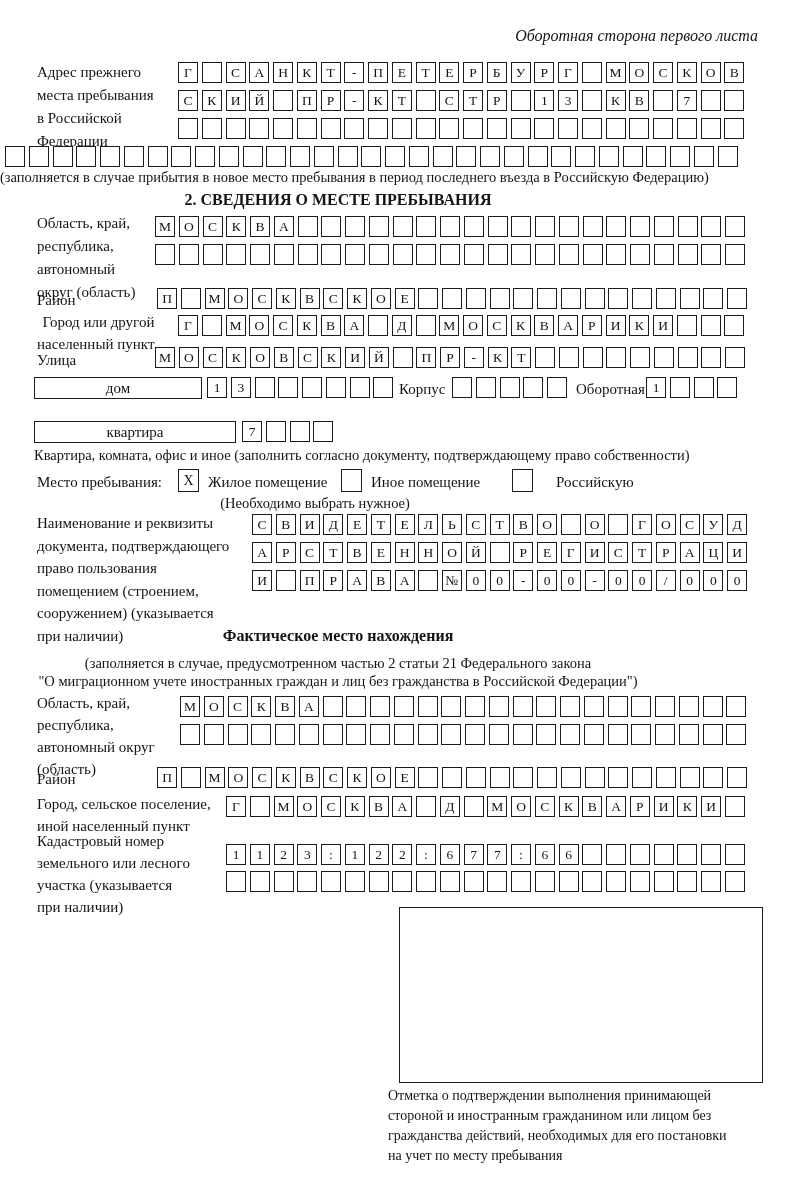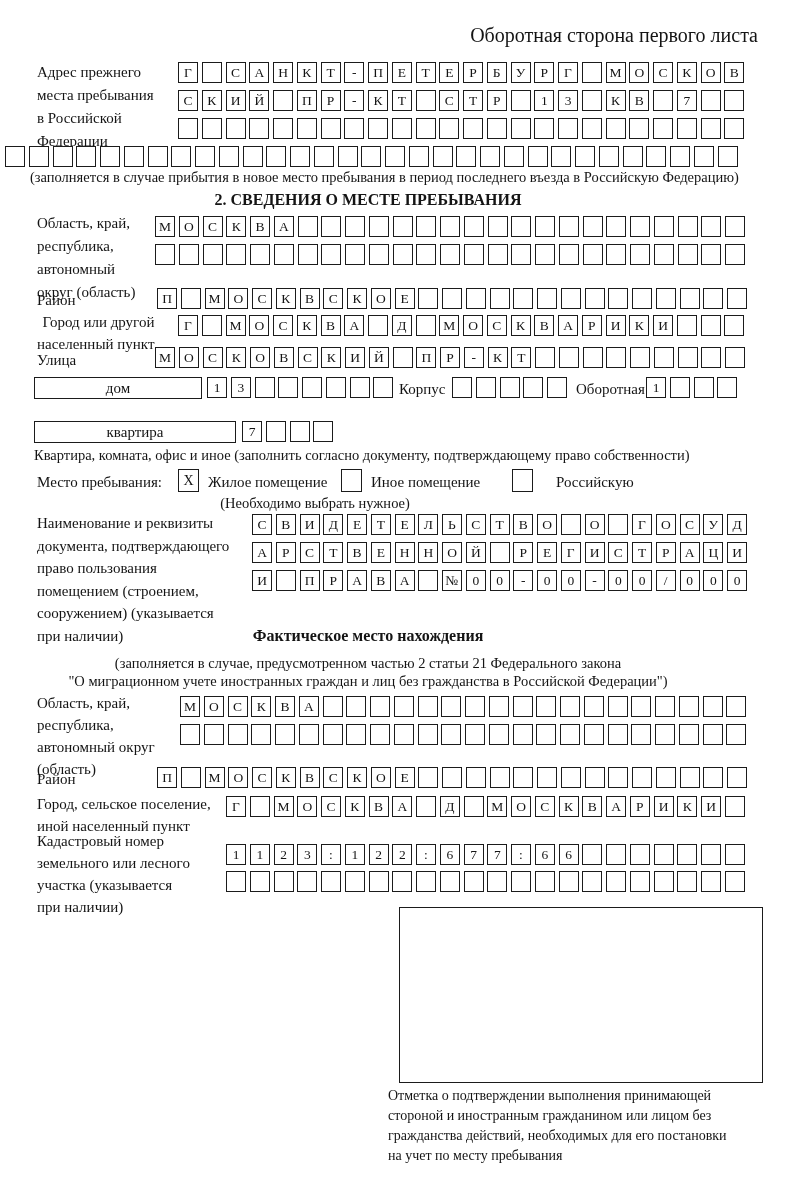--- a/index.html
+++ b/index.html
@@ -4,21 +4,21 @@
 <style>
   html,body{margin:0;padding:0;background:#fff;}
   .page{
     position:relative;width:800px;height:1180px;background:#ffffff;
     font-family:"Liberation Serif","DejaVu Serif",serif;color:#141414;
     overflow:hidden;
   }
   .abs{position:absolute;}
   .lbl{font-size:15px;line-height:23px;white-space:nowrap;}
   .note{font-size:14.5px;white-space:nowrap;}
-  .center{left:0;width:676px;text-align:center;margin-left:30px;}
+  .center{left:0;width:676px;text-align:center;}
   .title{font-weight:bold;font-size:16px;}
   .boxrow{display:flex;gap:3.75px;}
   .cell{
     box-sizing:border-box;width:20px;height:21px;flex:0 0 20px;
     border:1.7px solid #1b1b1b;background:#fff;
     display:flex;align-items:center;justify-content:center;
     font-size:13.5px;line-height:1;
   }
   .bigfield{
     box-sizing:border-box;border:1.7px solid #1b1b1b;height:22px;
@@ -29,21 +29,21 @@
     display:flex;align-items:center;justify-content:center;font-size:14px;
   }
   .stampbox{box-sizing:border-box;border:1.8px solid #1b1b1b;background:#fff;}
   .caption{font-size:14px;line-height:20px;text-align:left;}
 </style>
 </head>
 <body>
 
 <div class="page">
 
-  <div class="abs lbl" style="top:24px;right:42px;font-size:20px;">Оборотная сторона первого листа</div>
+  <div class="abs lbl" style="top:24px;right:42px;font-size:16px;font-style:italic;">Оборотная сторона первого листа</div>
 
   <div class="abs lbl" style="left:37px;top:61px;">Адрес прежнего<br>места пребывания<br>в Российской<br>Федерации</div>
   <div class="abs boxrow" style="left:178px;top:62px;">
       <span class="cell">Г</span>
       <span class="cell"></span>
       <span class="cell">С</span>
       <span class="cell">А</span>
       <span class="cell">Н</span>
       <span class="cell">К</span>
       <span class="cell">Т</span>

